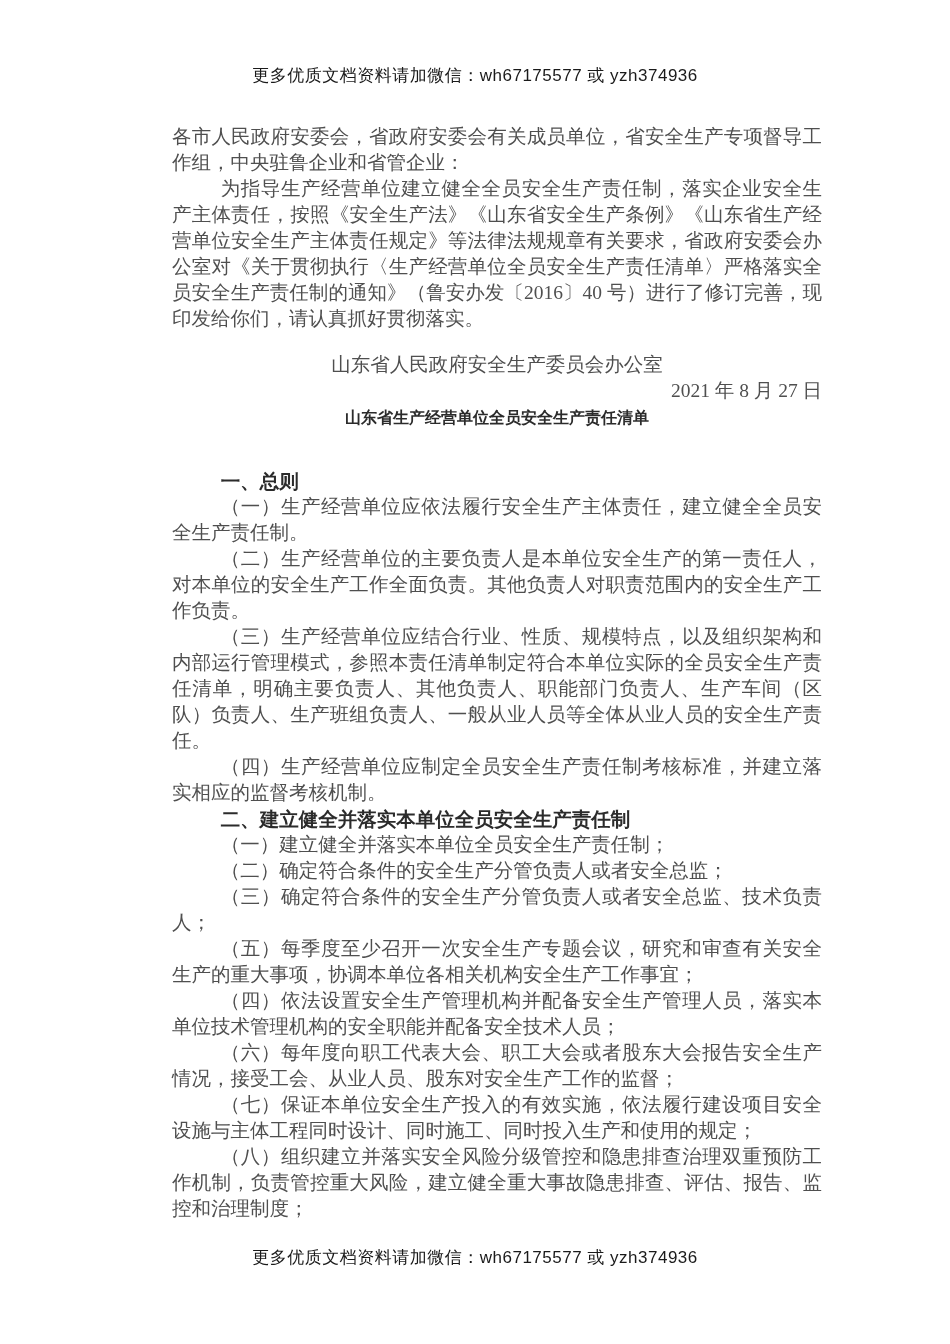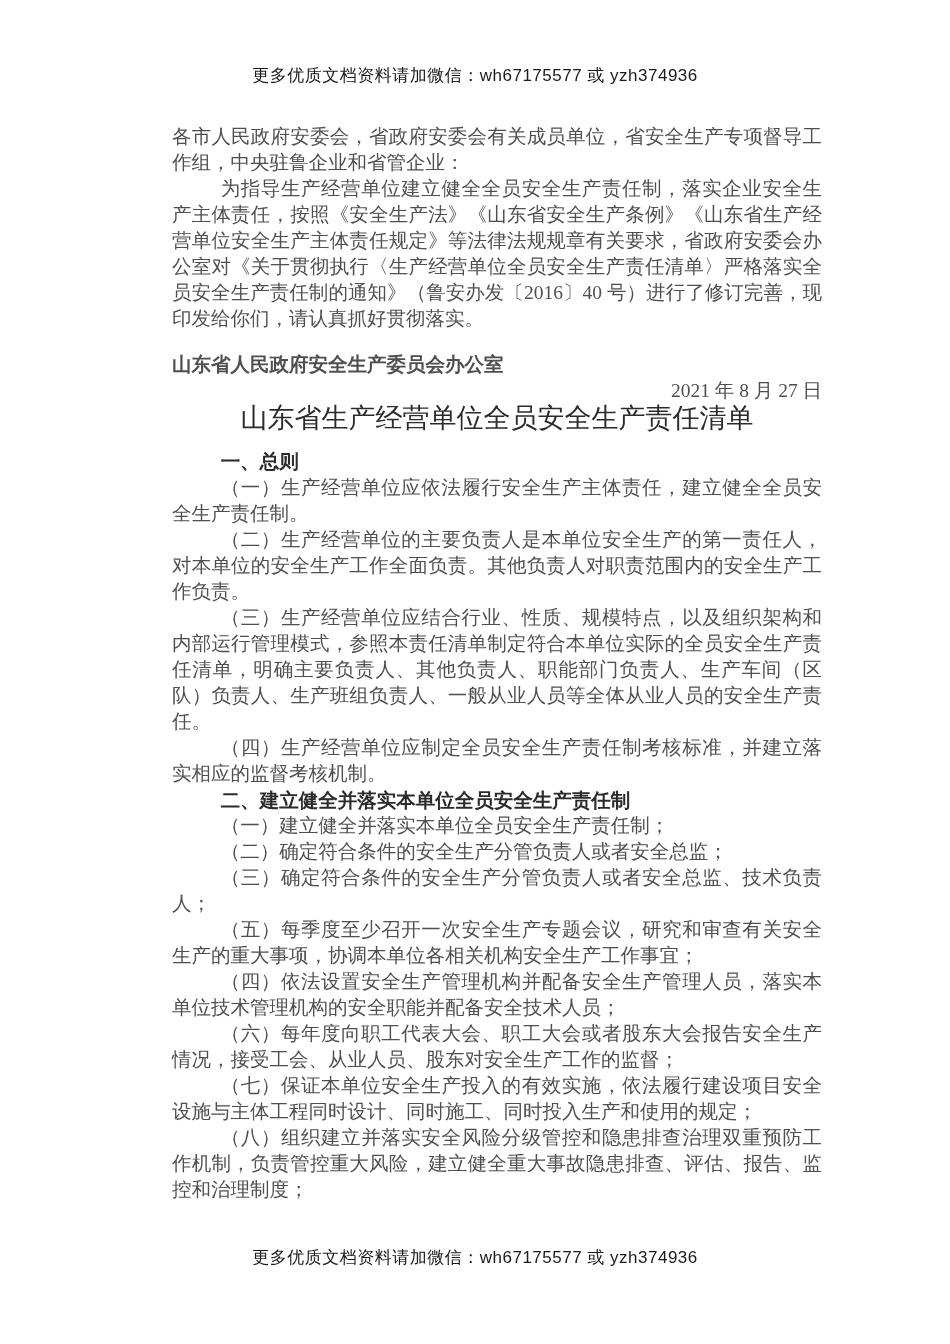--- a/index.html
+++ b/index.html
@@ -38,49 +38,48 @@
     color: #4f4f4f;
     text-align: justify;
     text-justify: inter-ideograph;
   }
   .doc p {
     margin: 0;
     padding: 0;
   }
   .indent { text-indent: 2.5em; }
   .sig-org {
-    text-align: left;
+    text-align: center;
     padding-right: 12px;
     margin-top: 20px !important;
-    font-weight: bold;
   }
   .sig-date {
     text-align: right;
     padding-right: 35px;
   }
   .doc-title {
     margin: 46px 0 0 0;
     text-align: center;
     font-family: "Liberation Sans", "DejaVu Sans", sans-serif;
-    font-size: 27px;
+    font-size: 16px;
     line-height: 28px;
-    font-weight: normal;
+    font-weight: bold;
     color: #2b2b2b;
     text-indent: 0;
   }
   .sec-heading {
     margin: 0;
     font-family: "Liberation Sans", "DejaVu Sans", sans-serif;
     font-size: 19.5px;
     line-height: 26px;
     font-weight: bold;
     color: #2b2b2b;
     text-indent: 2.5em;
   }
-  .sec-heading.first { margin-top: 17px; font-family: Liberation Serif, serif; }
+  .sec-heading.first { margin-top: 36px; }
 </style>
 </head>
 <body>
 
 <div class="page">
 
   <div class="top-note">更多优质文档资料请加微信：wh67175577 或 yzh374936</div>
 
   <div class="doc">
 

